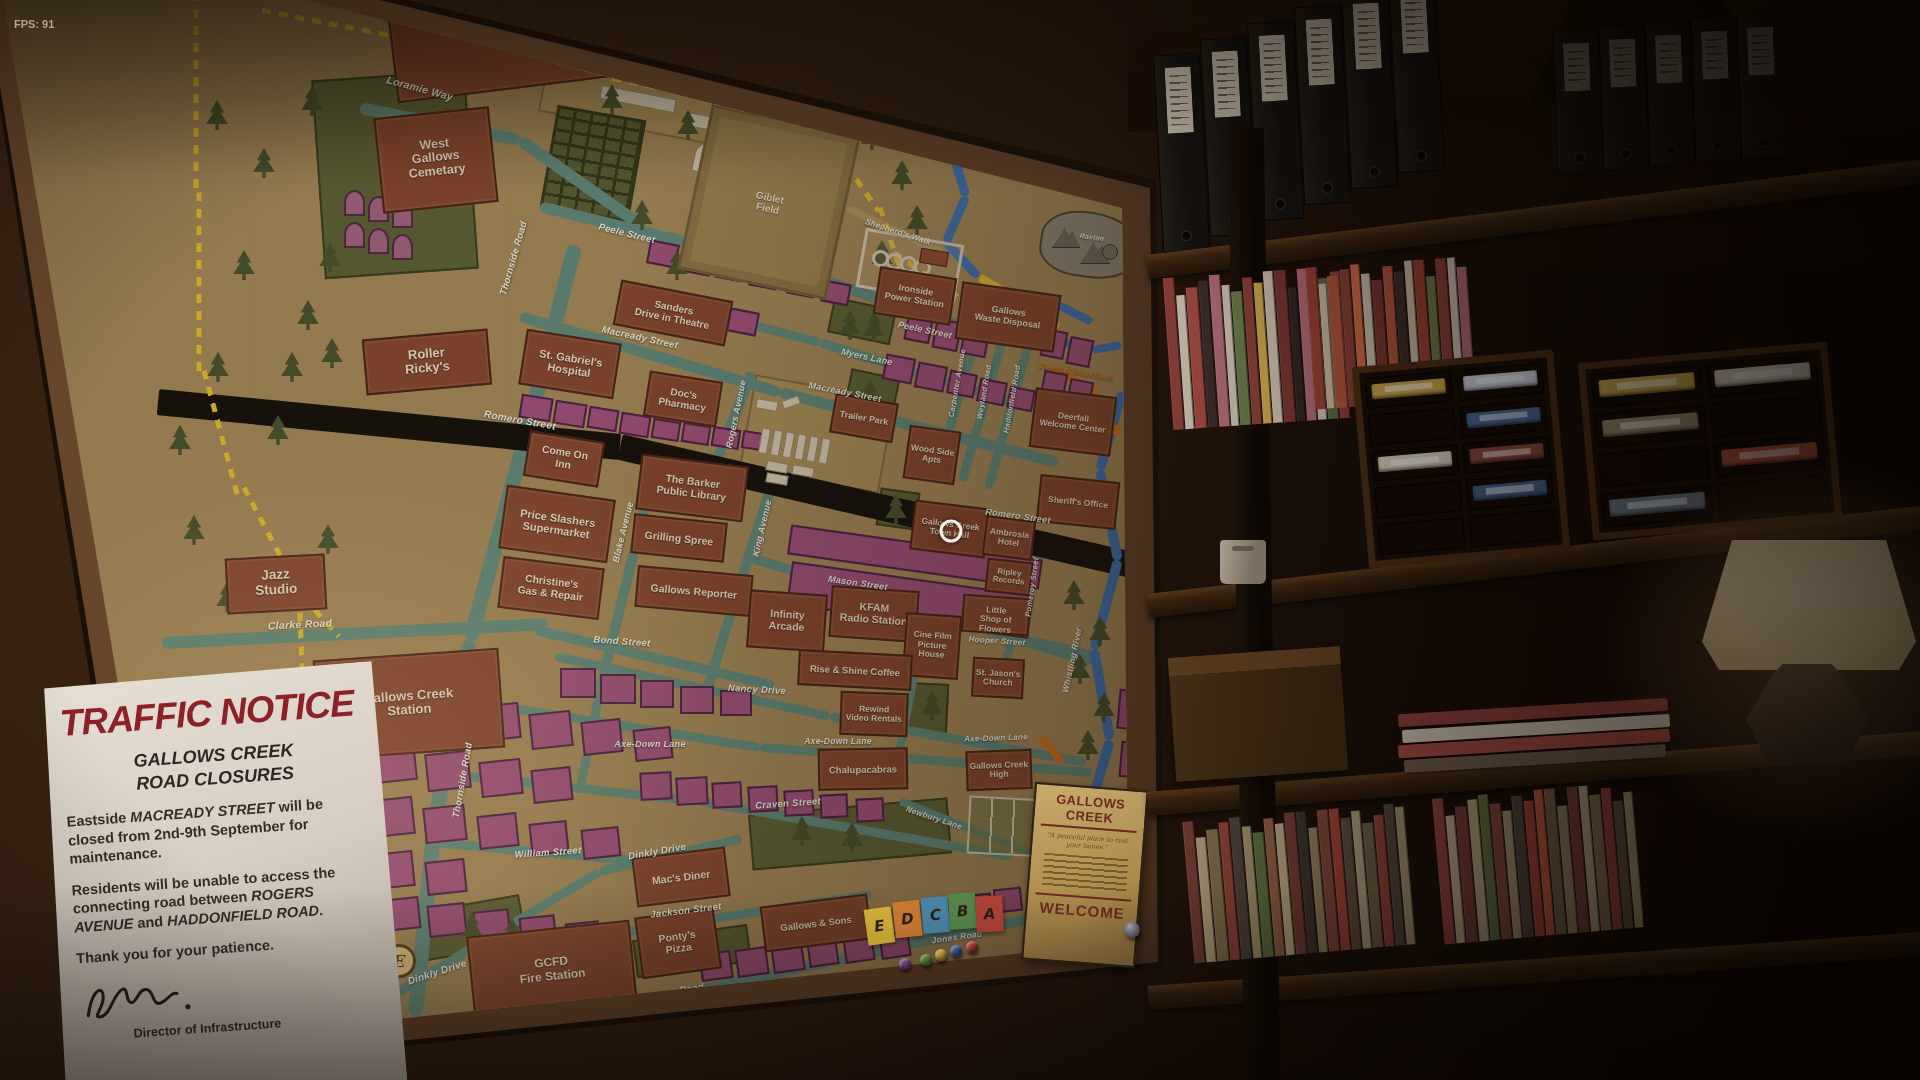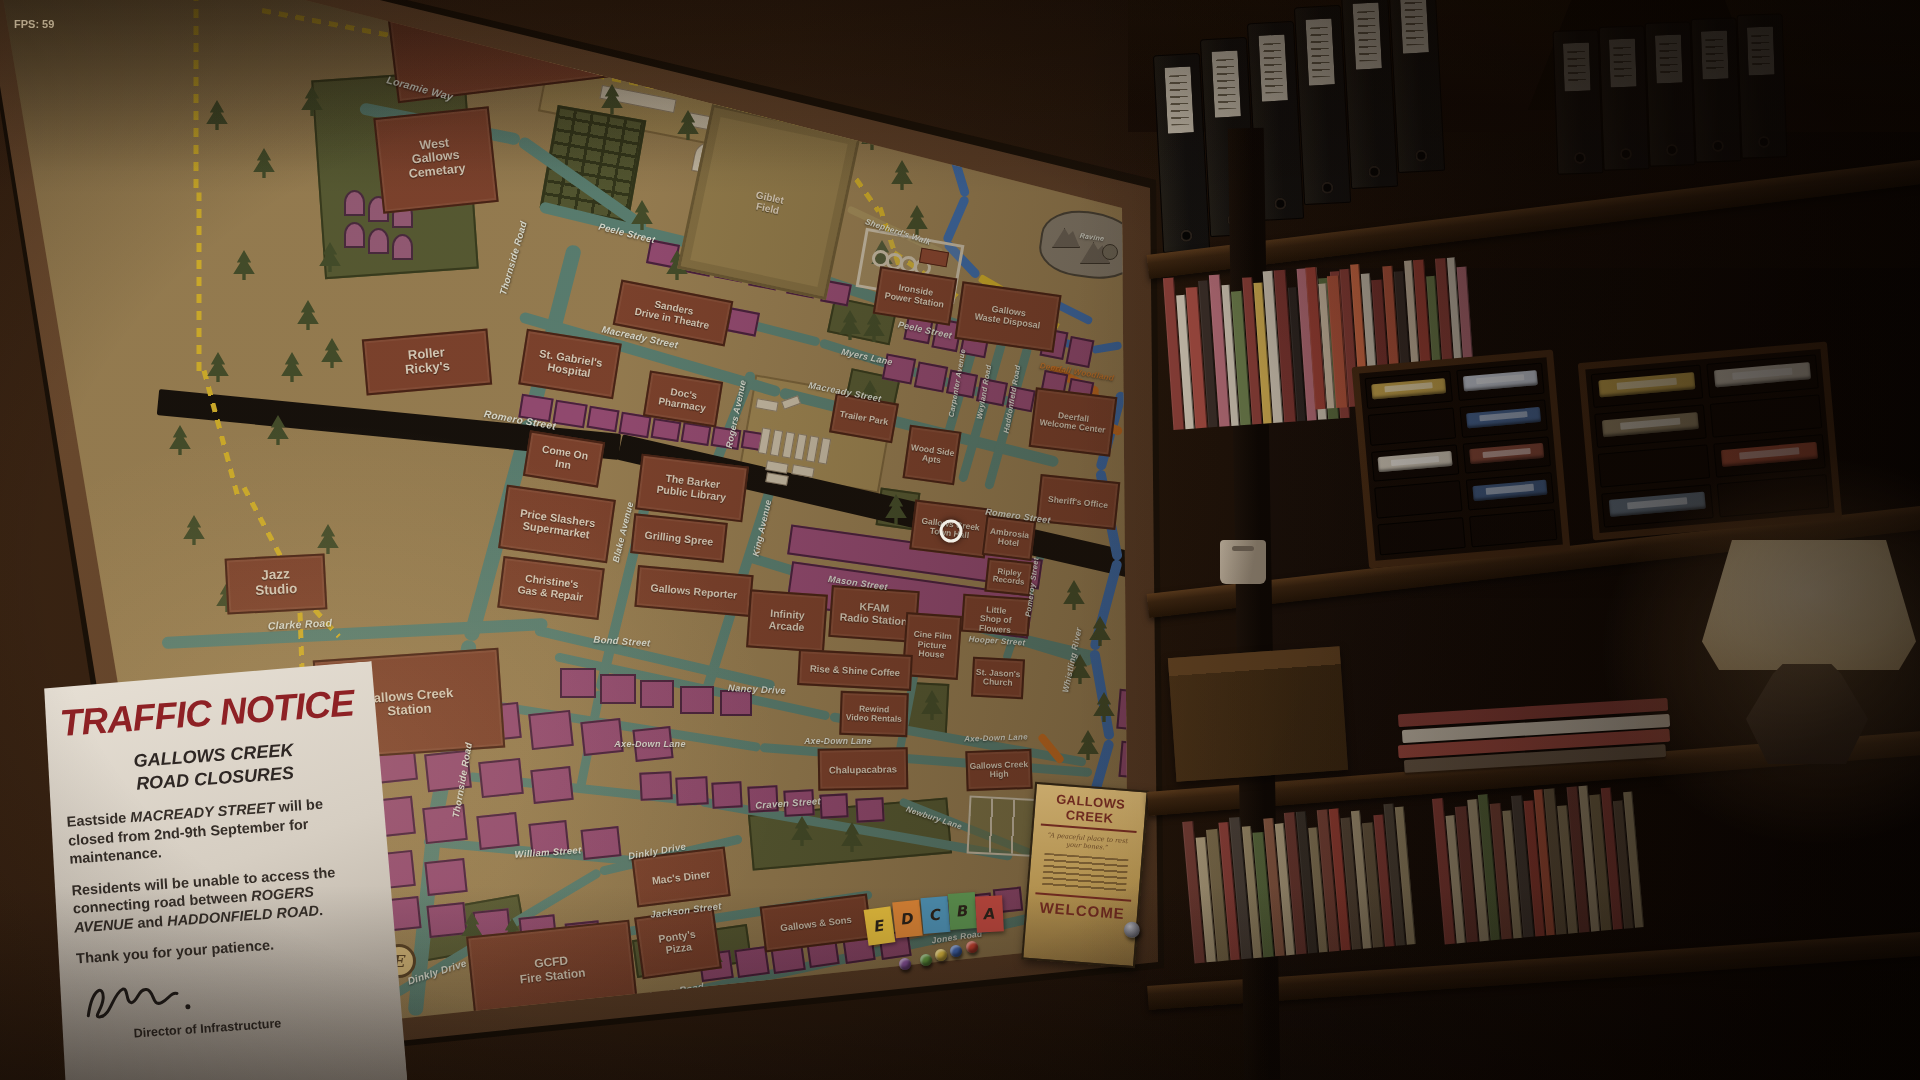--- a/index.html
+++ b/index.html
@@ -667,15 +667,15 @@
     <div class="sig">
       <svg width="120" height="46" viewBox="0 0 120 46">
           <path d="M8 38 C 14 10, 26 8, 24 22 C 22 34, 12 40, 20 40 C 30 40, 34 18, 44 14 C 50 12, 46 28, 52 28 C 58 28, 60 14, 68 16 C 76 18, 72 34, 82 30 C 90 27, 92 20, 98 22" fill="none" stroke="#241f1c" stroke-width="3" stroke-linecap="round"></path>
           <circle cx="108" cy="36" r="2.5" fill="#241f1c"></circle>
         </svg>
     </div>
     <div class="who">Director of Infrastructure</div>
   </div>
 
   <div id="overlay"></div>
-  <div id="fps">FPS: 59</div>
+  <div id="fps">FPS: 91</div>
   <div id="cursor" style="left: 951px; top: 531px;"></div>
 </div>
 
 </body></html>

